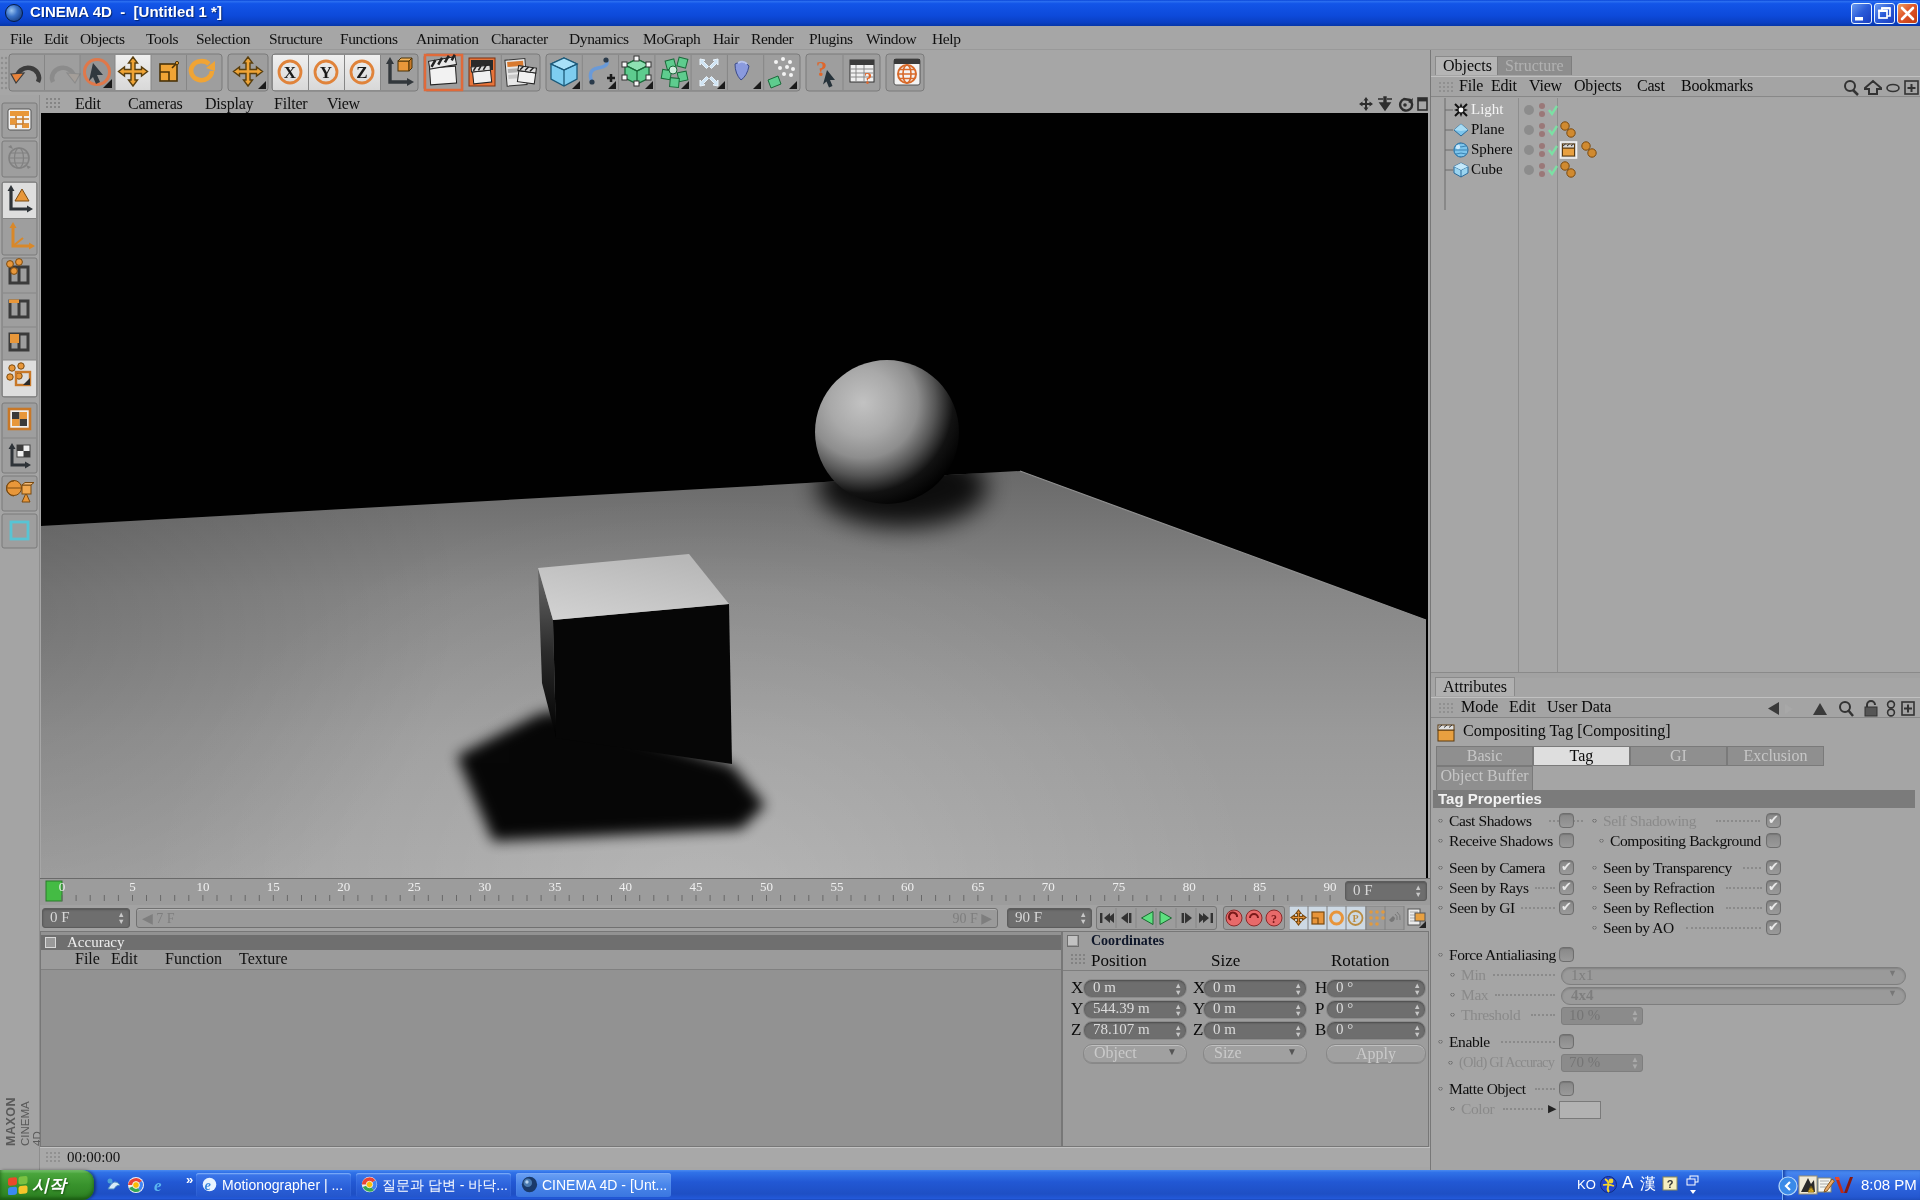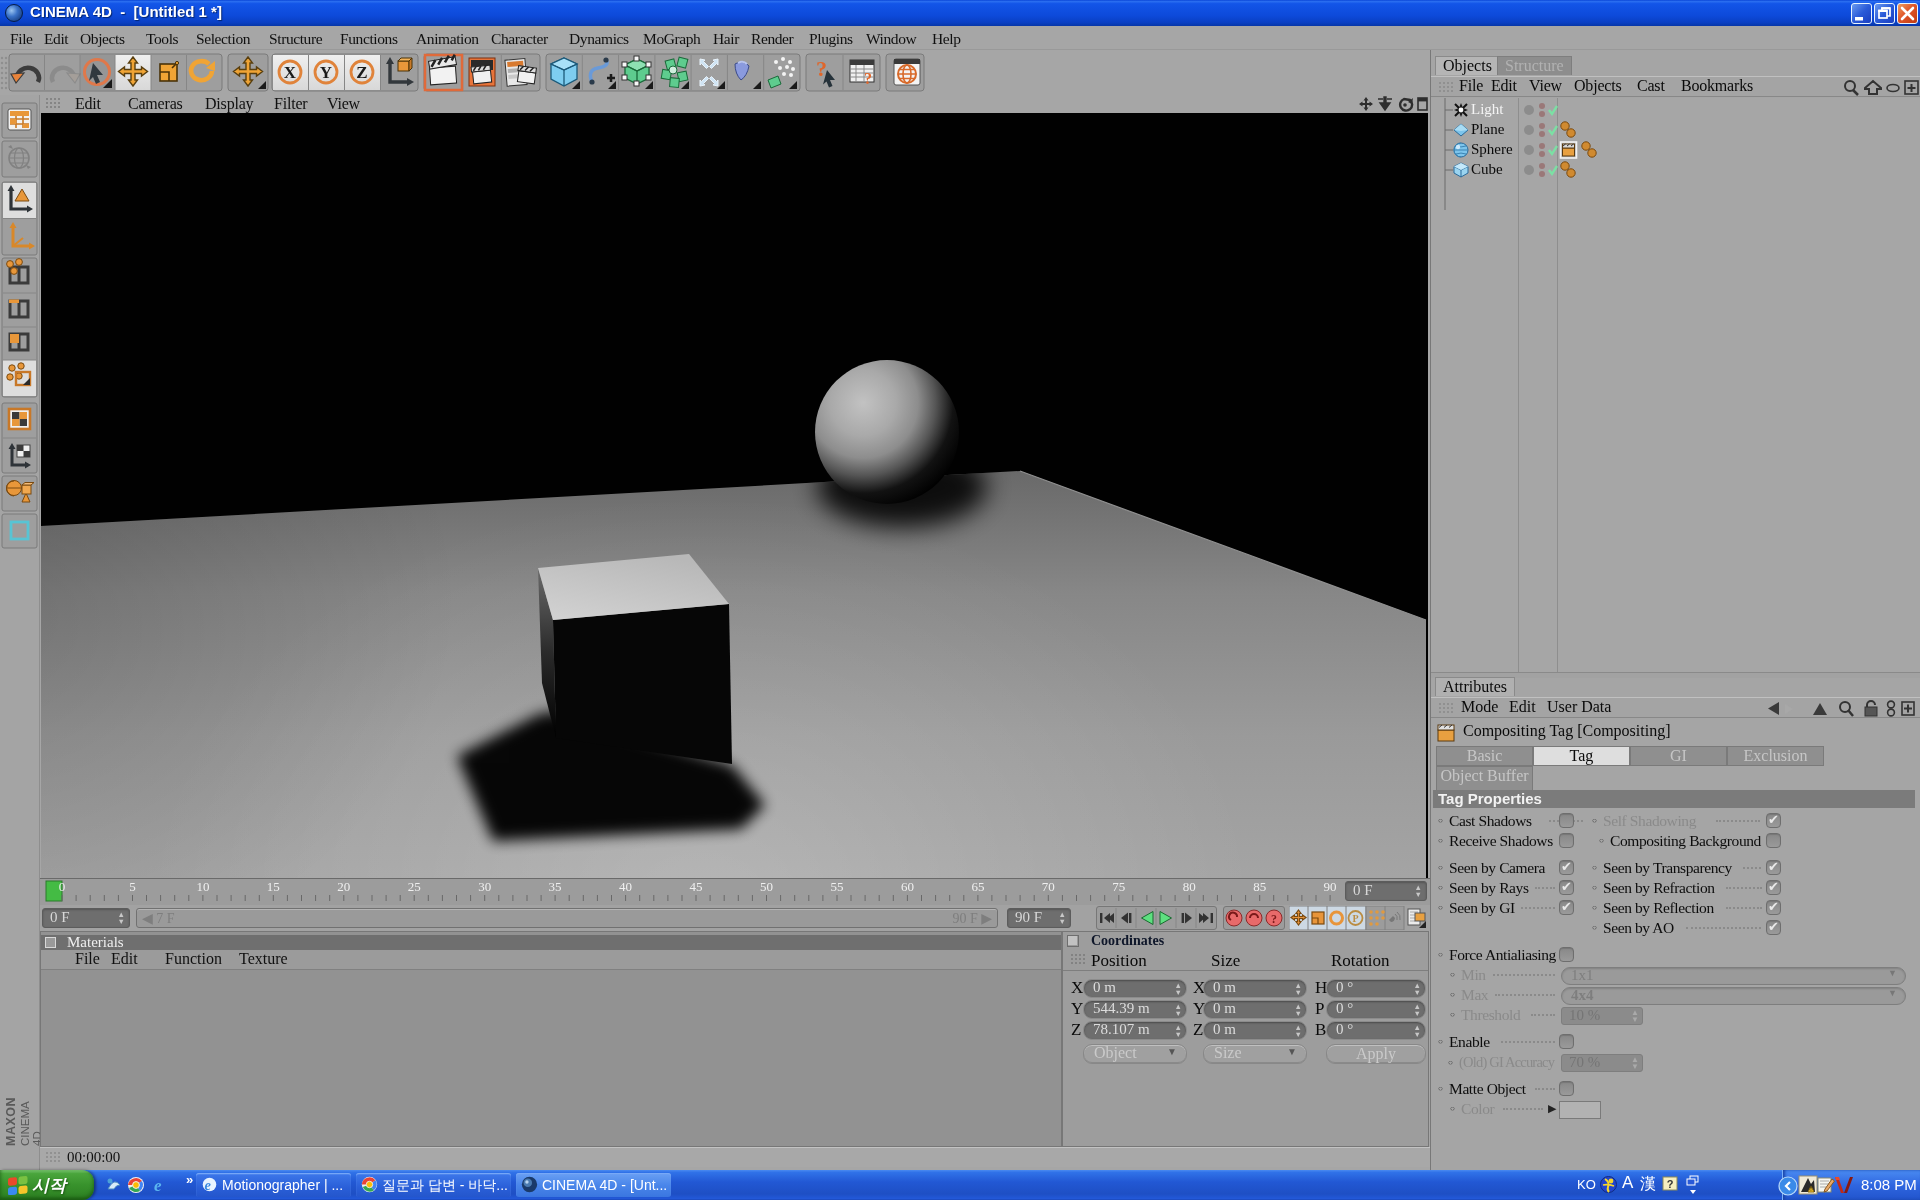--- a/index.html
+++ b/index.html
@@ -649,21 +649,21 @@
 
 <div id="timerow" class="abs">
 <div class="spinbox" style="left:2px;top:3px;width:88px;">
       <span style="position:absolute;left:7px;top:0px;">0 F</span>
       <span style="position:absolute;right:4px;top:3px;color:#c8c8c8;font-size:7.5px;line-height:6.5px;">▲<br>▼</span>
     </div>
 <div style="position:absolute;left:96px;top:3px;width:862px;height:20px;background:#9a9a9a;border:1px solid #717171;border-radius:3px;box-shadow:inset 0 1px 0 #b4b4b4;color:#7e7e7e;font-size:14px;">
   <span style="position:absolute;left:5px;top:1px;">◀ 7 F</span>
   <span style="position:absolute;right:5px;top:1px;">90 F ▶</span>
 </div>
-<div class="spinbox" style="left:967px;top:3px;width:64px;">
+<div class="spinbox" style="left:967px;top:3px;width:85px;">
       <span style="position:absolute;left:7px;top:0px;">90 F</span>
       <span style="position:absolute;right:4px;top:3px;color:#c8c8c8;font-size:7.5px;line-height:6.5px;">▲<br>▼</span>
     </div>
 
 <div style="position:absolute;left:1056px;top:1px;width:121px;height:24px;border:1px solid #777;border-radius:3px;background:#9c9c9c;"></div>
 <svg class="abs" style="left:1056px;top:1px;" width="121" height="24" viewBox="0 0 121 24">
   <g stroke="#868686" stroke-width="1">
         <line x1="20" y1="2" x2="20" y2="22"></line>
         <line x1="40" y1="2" x2="40" y2="22"></line>
         <line x1="60" y1="2" x2="60" y2="22"></line>
@@ -730,21 +730,21 @@
     <rect x="2" y="3" width="12" height="16" fill="#ececec" stroke="#555"></rect>
     <path d="M4,6 h8 M4,9 h8 M4,12 h8 M4,15 h5" stroke="#aaa"></path>
     <rect x="9" y="7" width="10" height="8" fill="#e8a040" stroke="#555"></rect>
     <path d="M20,22 l-7,0 l7,-7 z" fill="#222"></path>
   </g>
 </svg>
 </div>
 
 <div id="materials" class="abs">
   <div id="mheader" class="abs">
-      <span style="position:absolute;left:26px;top:-1px;">Materials</span>
+      <span style="position:absolute;left:26px;top:-1px;">Accuracy</span>
     </div>
   <div style="position:absolute;left:4px;top:5px;width:11px;height:11px;background:#9a9a9a;border:1px solid #d8d8d8;"></div>
   <svg class="abs" style="left:7px;top:22px" width="16" height="13">
       <g fill="#7a7a7a">
         <circle cx="2" cy="2" r="1"></circle>
         <circle cx="6" cy="2" r="1"></circle>
         <circle cx="10" cy="2" r="1"></circle>
         <circle cx="14" cy="2" r="1"></circle>
         <circle cx="2" cy="6" r="1"></circle>
         <circle cx="6" cy="6" r="1"></circle>

